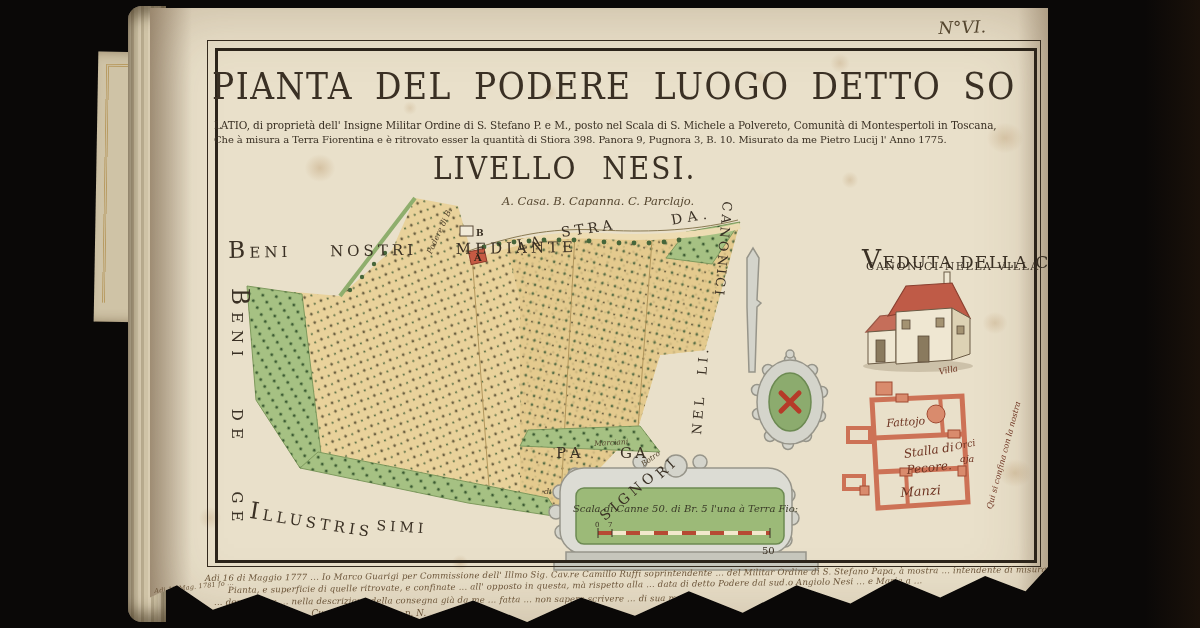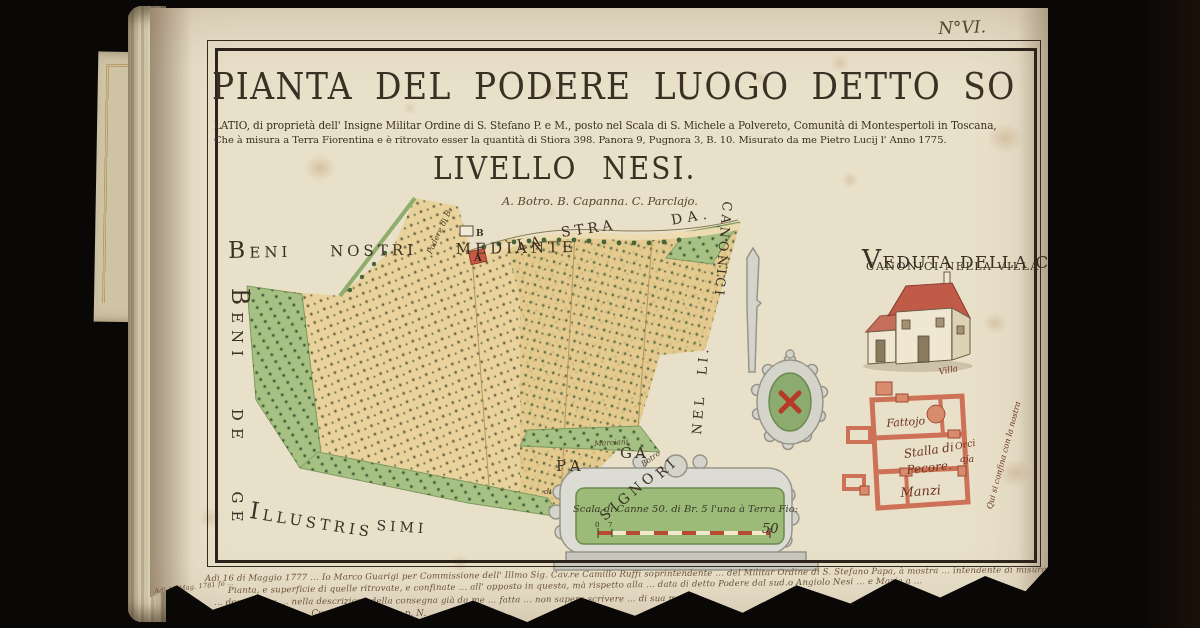--- a/index.html
+++ b/index.html
@@ -251,54 +251,54 @@
   <div class="label-layer">
     <div class="frame-outer"></div>
     <div class="frame-inner"></div>
 
     <span class="lbl ital" style="left:788px;top:12px;font-size:17px;transform:rotate(-2deg);">N°VI.</span>
 
     <span class="lbl" style="left:62px;top:60px;font-size:33px;letter-spacing:1.5px;word-spacing:10px;transform:scaleY(1.12);">PIANTA DEL PODERE LUOGO DETTO SO</span>
     <span class="lbl" style="left:64px;top:112px;font-size:10.5px;letter-spacing:-0.1px;">LATIO, di proprietà dell' Insigne Militar Ordine di S. Stefano P. e M., posto nel Scala di S. Michele a Polvereto, Comunità di Montespertoli in Toscana,</span>
     <span class="lbl" style="left:64px;top:127px;font-size:10px;letter-spacing:-0.1px;">Che à misura a Terra Fiorentina e è ritrovato esser la quantità di Stiora 398. Panora 9, Pugnora 3, B. 10. Misurato da me Pietro Lucij l' Anno 1775.</span>
     <span class="lbl" style="left:283px;top:146px;font-size:28px;letter-spacing:2px;word-spacing:14px;transform:scaleY(1.1);">LIVELLO NESI.</span>
-    <span class="lbl ital" style="left:352px;top:188px;font-size:11.5px;">A. Botro. B. Capanna. C. Parclajo.</span>
+    <span class="lbl ital" style="left:352px;top:188px;font-size:11.5px;">A. Casa. B. Capanna. C. Parclajo.</span>
 
     <span class="lbl big-first" style="left:78px;top:230px;font-size:15px;letter-spacing:4px;word-spacing:30px;transform:rotate(-1deg);">BENI NOSTRI MEDIANTE</span>
     <span class="lbl big-first" style="left:102px;top:280px;font-size:15px;letter-spacing:7px;word-spacing:34px;transform:rotate(90deg);">BENI DE GE</span>
 
     <span class="lbl" style="left:366px;top:230px;font-size:14px;letter-spacing:4px;transform:rotate(-10deg);">LA</span>
     <span class="lbl" style="left:410px;top:217px;font-size:14px;letter-spacing:4px;transform:rotate(-8deg);">STRA</span>
     <span class="lbl" style="left:520px;top:205px;font-size:14px;letter-spacing:5px;transform:rotate(-10deg);">DA.</span>
 
     <span class="lbl" style="left:584px;top:194px;font-size:13px;letter-spacing:3px;transform:rotate(95deg);">CANONICI</span>
     <span class="lbl" style="left:540px;top:426px;font-size:13px;letter-spacing:4px;word-spacing:10px;transform:rotate(-85deg);">NEL LI.</span>
 
     <span class="lbl big-first" style="left:102px;top:490px;font-size:15px;letter-spacing:4px;transform:rotate(9deg);">ILLUSTRIS</span>
     <span class="lbl" style="left:227px;top:510px;font-size:14px;letter-spacing:4px;transform:rotate(4deg);">SIMI</span>
     <span class="lbl" style="left:447px;top:504px;font-size:14px;letter-spacing:4px;transform:rotate(-40deg);">SIGNO</span>
     <span class="lbl" style="left:503px;top:462px;font-size:14px;letter-spacing:4px;transform:rotate(-42deg);">RI</span>
     <span class="lbl ital" style="left:490px;top:454px;font-size:7.5px;transform:rotate(-36deg);">Botro</span>
 
     <span class="lbl ital" style="left:394px;top:448px;font-size:8px;margin-top:32px;">di</span>
-    <span class="lbl" style="left:406px;top:438px;font-size:15px;letter-spacing:5px;margin-top:13px;">PA</span>
+    <span class="lbl" style="left:406px;top:438px;font-size:15px;letter-spacing:5px;">PA</span>
     <span class="lbl ital" style="left:444px;top:432px;font-size:7.5px;transform:rotate(-3deg);">Marciani</span>
     <span class="lbl" style="left:470px;top:438px;font-size:15px;letter-spacing:3px;">GA</span>
 
     <span class="lbl ital" style="left:276px;top:244px;font-size:8px;transform:rotate(-65deg);">Podere di B.</span>
     <span class="lbl" style="left:326px;top:221px;font-size:9px;font-weight:bold;">B</span>
     <span class="lbl" style="left:324px;top:245px;font-size:10px;font-weight:bold;color:#2e2114;">A</span>
 
     <span class="lbl big-first" style="left:712px;top:238px;font-size:17px;letter-spacing:1.5px;">VEDUTA DELLA CASA</span>
     <span class="lbl" style="left:716px;top:253px;font-size:11px;letter-spacing:1.5px;">CANONICI NELLA VILLA</span>
 
     <span class="lbl ital" style="left:423px;top:496px;font-size:10px;color:#3a3b28;">Scala di Canne 50. di Br. 5 l'una à Terra Fio:</span>
     <span class="lbl" style="left:445px;top:514px;font-size:7px;">0</span>
     <span class="lbl" style="left:458px;top:514px;font-size:7px;">7</span>
-    <span class="lbl" style="left:612px;top:514px;font-size:13px;font-style:italic;">50</span>
+    <span class="lbl" style="left:612px;top:538px;font-size:10px;">50</span>
 
     <span class="lbl ital" style="left:736px;top:410px;font-size:11px;color:#6e3422;transform:rotate(-4deg);">Fattojo</span>
     <span class="lbl ital" style="left:753px;top:440px;font-size:12px;color:#6e3422;transform:rotate(-8deg);">Stalla di</span>
     <span class="lbl ital" style="left:756px;top:456px;font-size:12px;color:#6e3422;transform:rotate(-6deg);">Pecore.</span>
     <span class="lbl ital" style="left:804px;top:434px;font-size:9.5px;color:#6e3422;transform:rotate(-12deg);">Orci</span>
     <span class="lbl ital" style="left:810px;top:446px;font-size:9.5px;color:#6e3422;">aja</span>
     <span class="lbl ital" style="left:750px;top:478px;font-size:13px;color:#6e3422;transform:rotate(-4deg);">Manzi</span>
     <span class="lbl ital" style="left:788px;top:360px;font-size:8.5px;color:#6e3422;transform:rotate(-12deg);">Villa</span>
     <span class="lbl ital" style="left:836px;top:500px;font-size:8px;color:#6e3422;transform:rotate(-75deg);">Qui si confina con la nostra</span>
 

